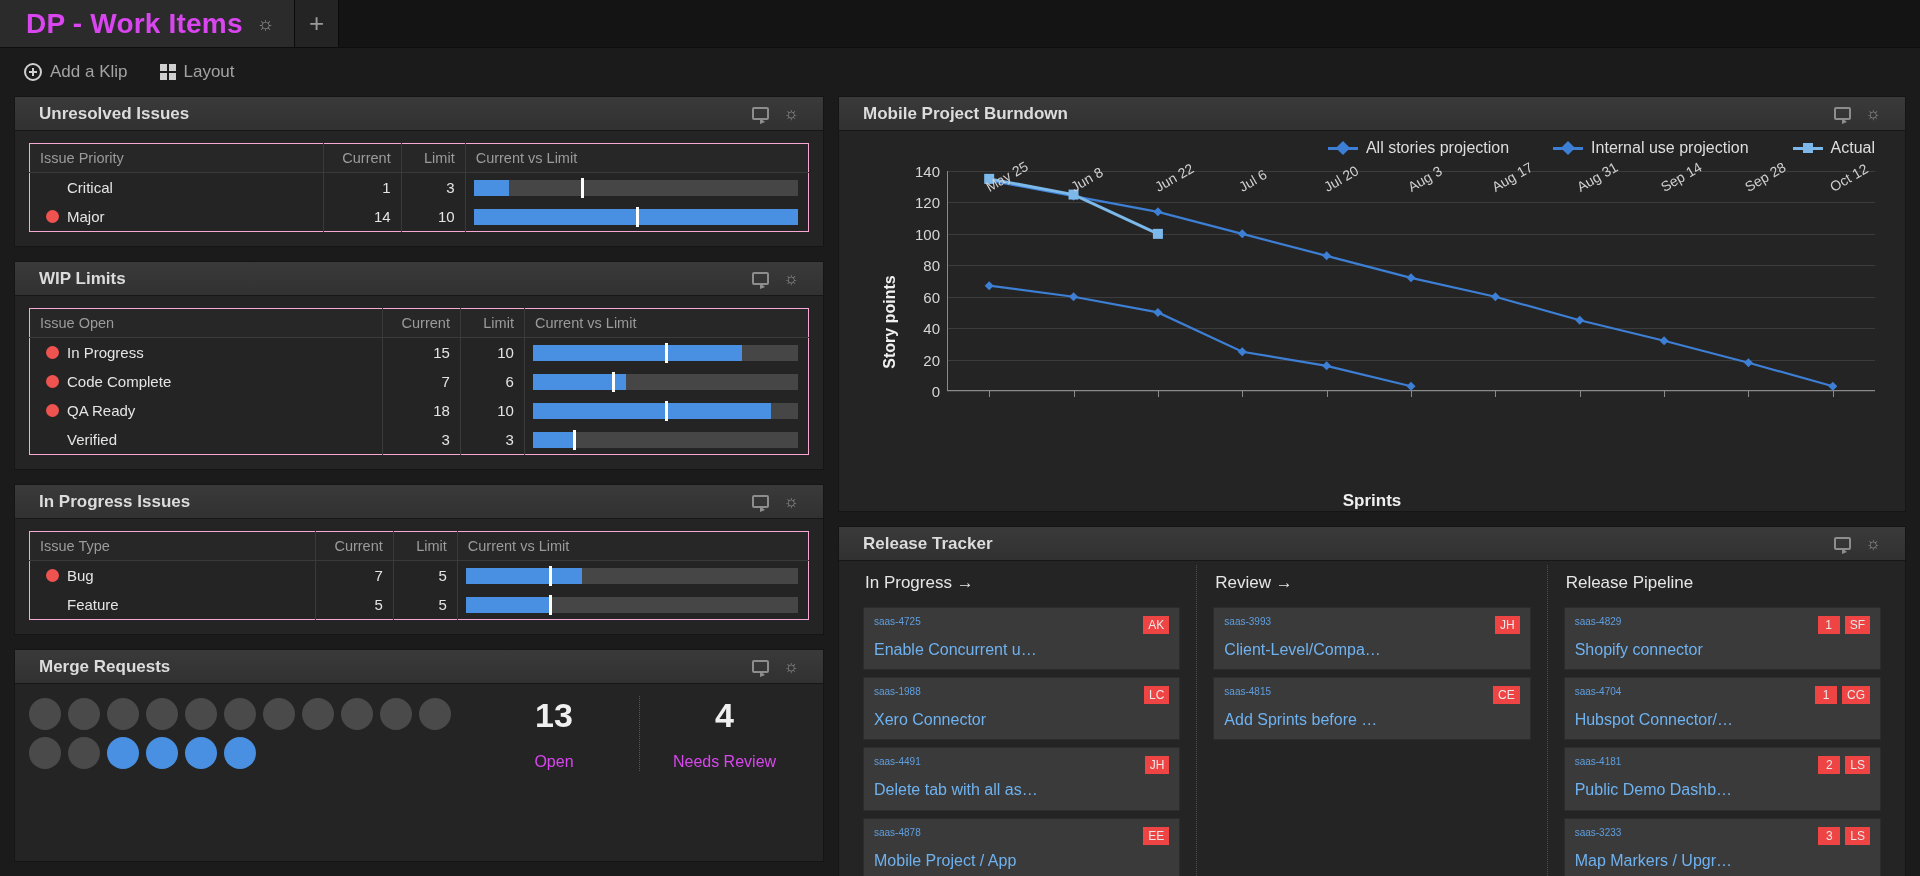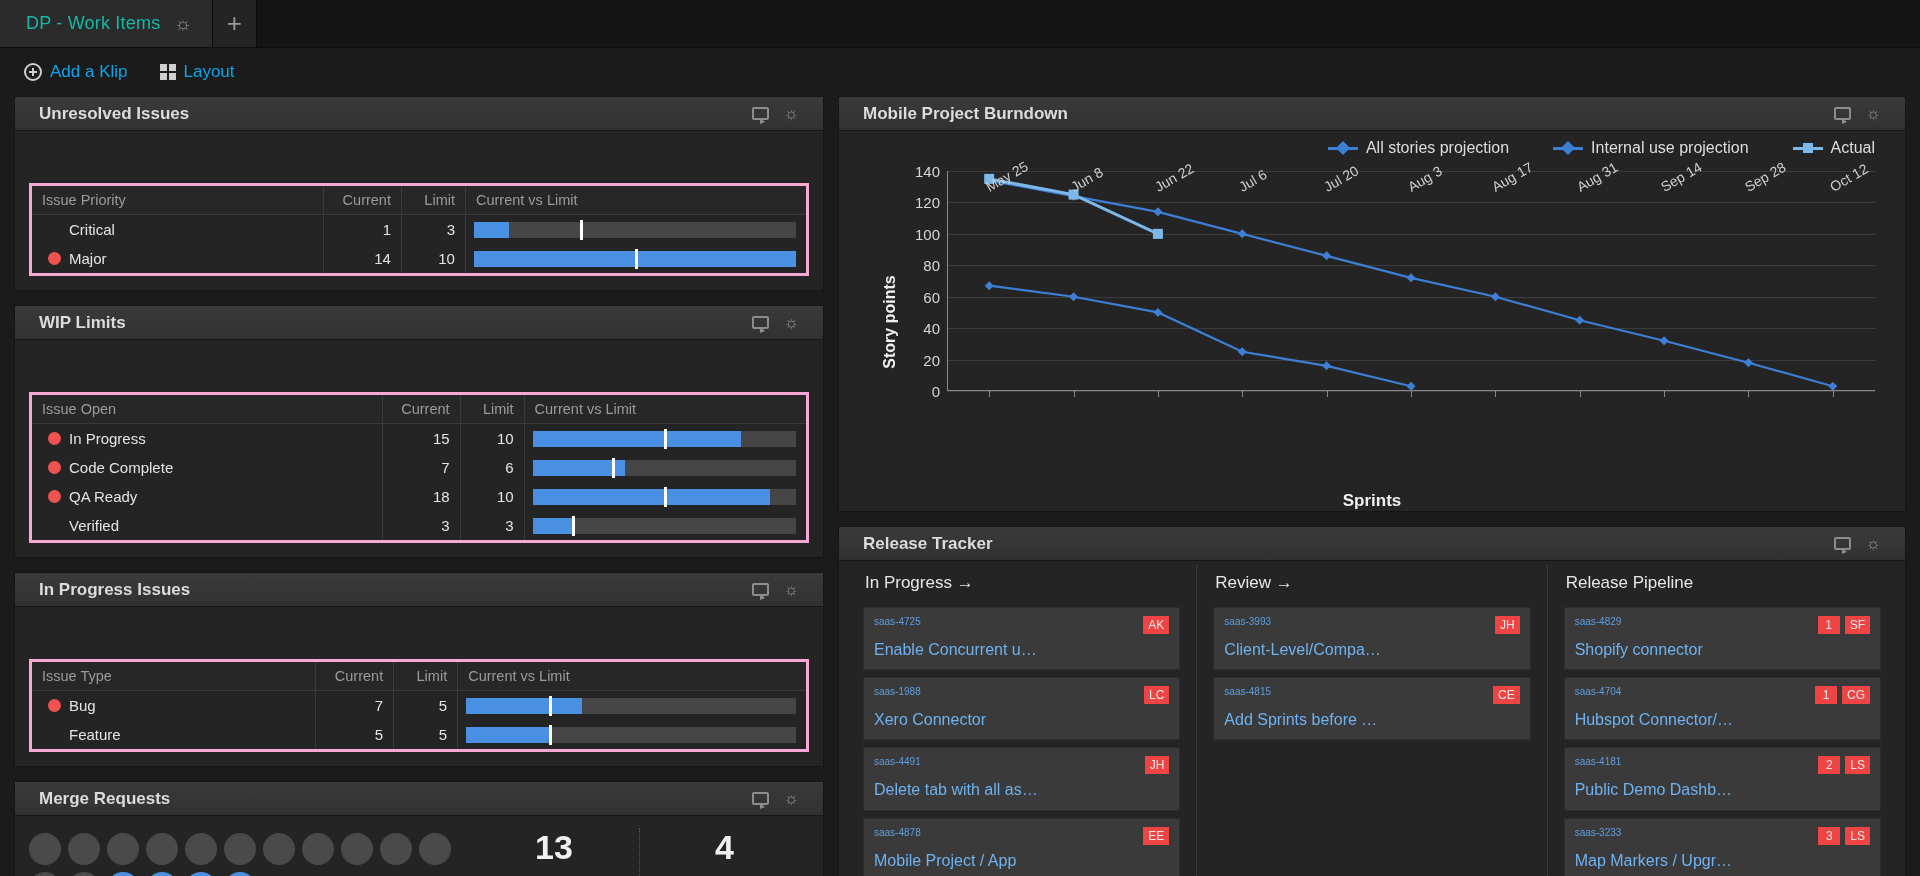--- a/index.html
+++ b/index.html
@@ -15,36 +15,36 @@
   #tabbar {
     height: 48px; background: #141414;
     display: flex; align-items: stretch;
     border-bottom: 1px solid #0d0d0d;
   }
   .tab {
     display: flex; align-items: center; gap: 14px;
     background: #2b2b2b; padding: 0 20px 0 26px;
     border-right: 1px solid #0a0a0a;
   }
-  .tab-title { font-size: 18px; font-weight: normal; color: #14b8a6; letter-spacing: .2px; }
+  .tab-title { font-size: 28px; font-weight: bold; color: #d946ef; letter-spacing: .2px; }
   .tab-gear, .tab-plus { color: #8e8e8e; font-size: 19px; line-height: 1; cursor: pointer; }
   .tab-add {
     width: 44px; background: #242424; border-right: 1px solid #0a0a0a;
     display: flex; align-items: center; justify-content: center;
   }
   .tab-add span { font-size: 26px; color: #9a9a9a; font-weight: 300; }
 
   
   #toolbar {
     height: 48px; display: flex; align-items: center; gap: 32px;
     padding: 0 24px; background: #1b1b1b;
   }
   .tool {
     display: flex; align-items: center; gap: 8px;
-    color: #0ea5e9; font-size: 17px; cursor: pointer;
+    color: #a3a3a3; font-size: 17px; cursor: pointer;
   }
   .ico-circle-plus {
     width: 18px; height: 18px; border: 2px solid #cfcfcf; border-radius: 50%;
     position: relative; display: inline-block; flex: none;
   }
   .ico-circle-plus::before, .ico-circle-plus::after {
     content: ""; position: absolute; background: #cfcfcf;
   }
   .ico-circle-plus::before { left: 3px; right: 3px; top: 6px; height: 2px; }
   .ico-circle-plus::after { top: 3px; bottom: 3px; left: 6px; width: 2px; }
@@ -85,37 +85,37 @@
   }
   table.bt th.num, table.bt td.num { text-align: right; width: 78px; }
   table.bt th.lim, table.bt td.lim { text-align: right; width: 64px; }
   table.bt td {
     font-size: 15px; color: #e4e4e4; padding: 6px 10px;
     border-right: 1px solid #3a3a3a;
   }
   table.bt th { border-right: 1px solid #3a3a3a; }
   table.bt th:last-child, table.bt td:last-child { border-right: none; }
   table.bt tr td:first-child { padding-left: 16px; }
-  table.bt { border: 3px solid #f9a8d4; margin-top: 40px; }
+  table.bt { border: 1px solid #f9a8d4; }
   .dot { width: 13px; height: 13px; border-radius: 50%; background: #ef5350; display: inline-block; margin-right: 8px; vertical-align: -1px; }
   .dot.blank { background: transparent; }
   .barcell { padding: 6px 10px 6px 8px !important; }
   .track { position: relative; height: 16px; background: #464646; }
   .fill { position: absolute; left: 0; top: 0; bottom: 0; background: #4a90e2; }
   .marker { position: absolute; top: -2px; bottom: -2px; width: 3px; background: #ffffff; }
 
   
   .mr-wrap { display: flex; align-items: center; }
   .mr-dots { flex: 1; display: flex; flex-wrap: wrap; gap: 7px; max-width: 470px; align-content: flex-start; }
   .mr-dot { width: 32px; height: 32px; border-radius: 50%; background: #4a4a4a; }
   .mr-dot.on { background: #4a90e2; }
   .mr-stat { width: 170px; text-align: center; border-left: 1px dotted #555; }
   .mr-stat:first-of-type { border-left: none; }
   .mr-num { font-size: 34px; font-weight: bold; color: #f0f0f0; }
-  .mr-lbl { font-size: 20px; color: #5eead4; margin-top: 18px; }
+  .mr-lbl { font-size: 16px; color: #d946ef; margin-top: 18px; }
 
   
   .chart-area { position: relative; height: 330px; padding: 6px 10px 0 10px; }
   .legend { display: flex; justify-content: flex-end; gap: 44px; padding: 8px 30px 0 0; }
   .lg { display: flex; align-items: center; gap: 8px; font-size: 16px; color: #dedede; }
   .lg .swatch { width: 30px; height: 3px; position: relative; }
   .lg .swatch i { position: absolute; left: 10px; top: -4px; width: 10px; height: 10px; }
   .ylabel {
     position: absolute; left: 4px; top: 50%; transform: translateY(-50%) rotate(-90deg);
     transform-origin: center; font-size: 16px; font-weight: bold; color: #f0f0f0; white-space: nowrap;

